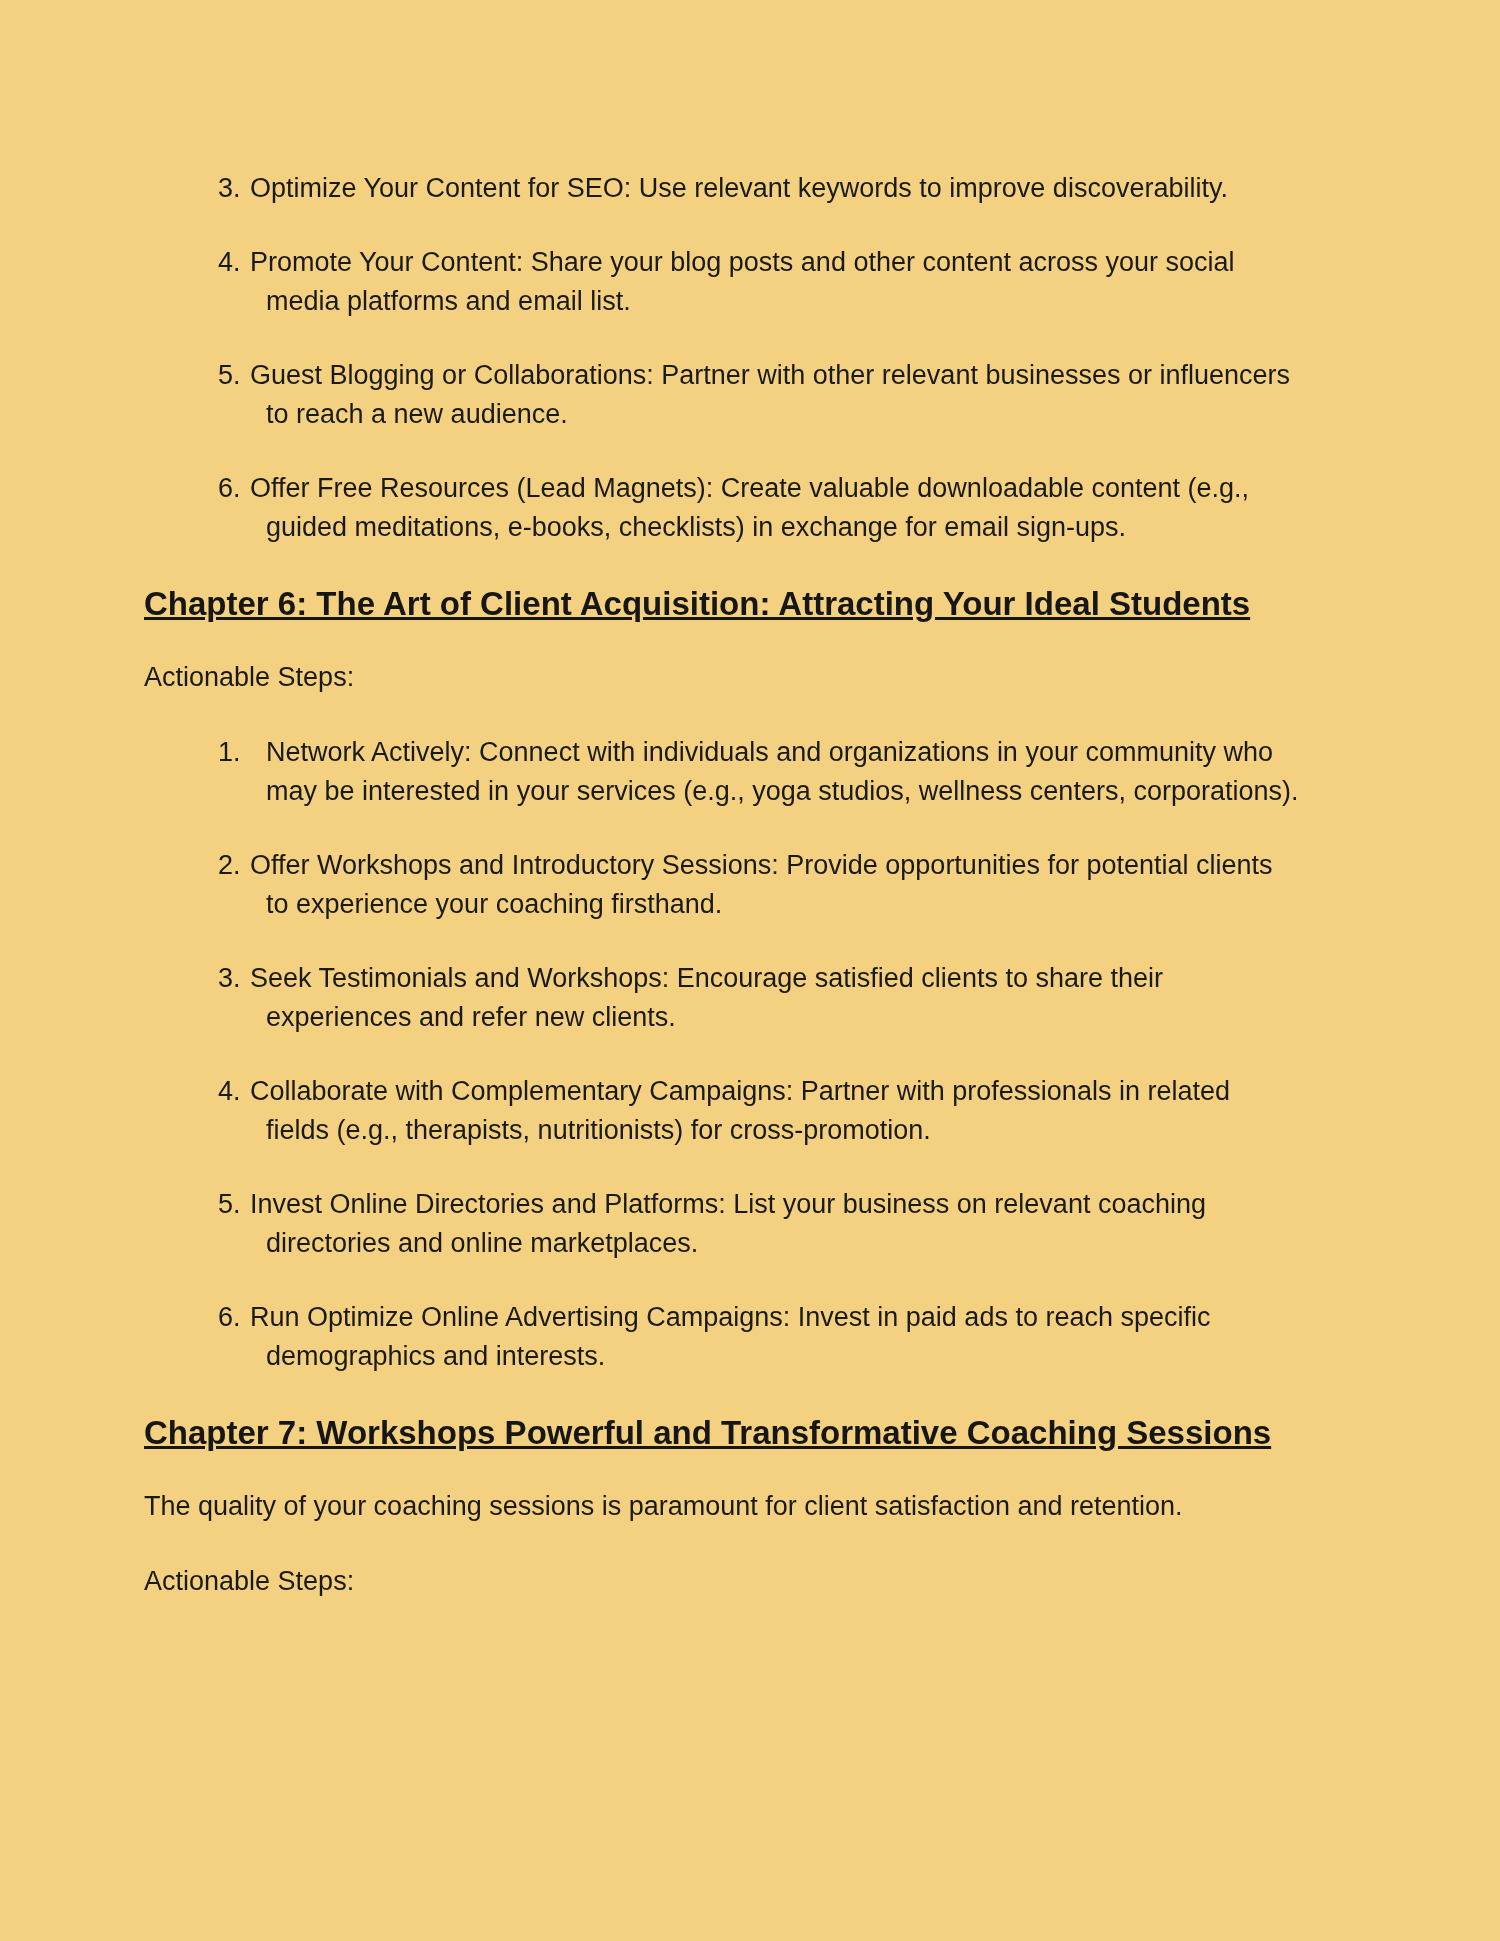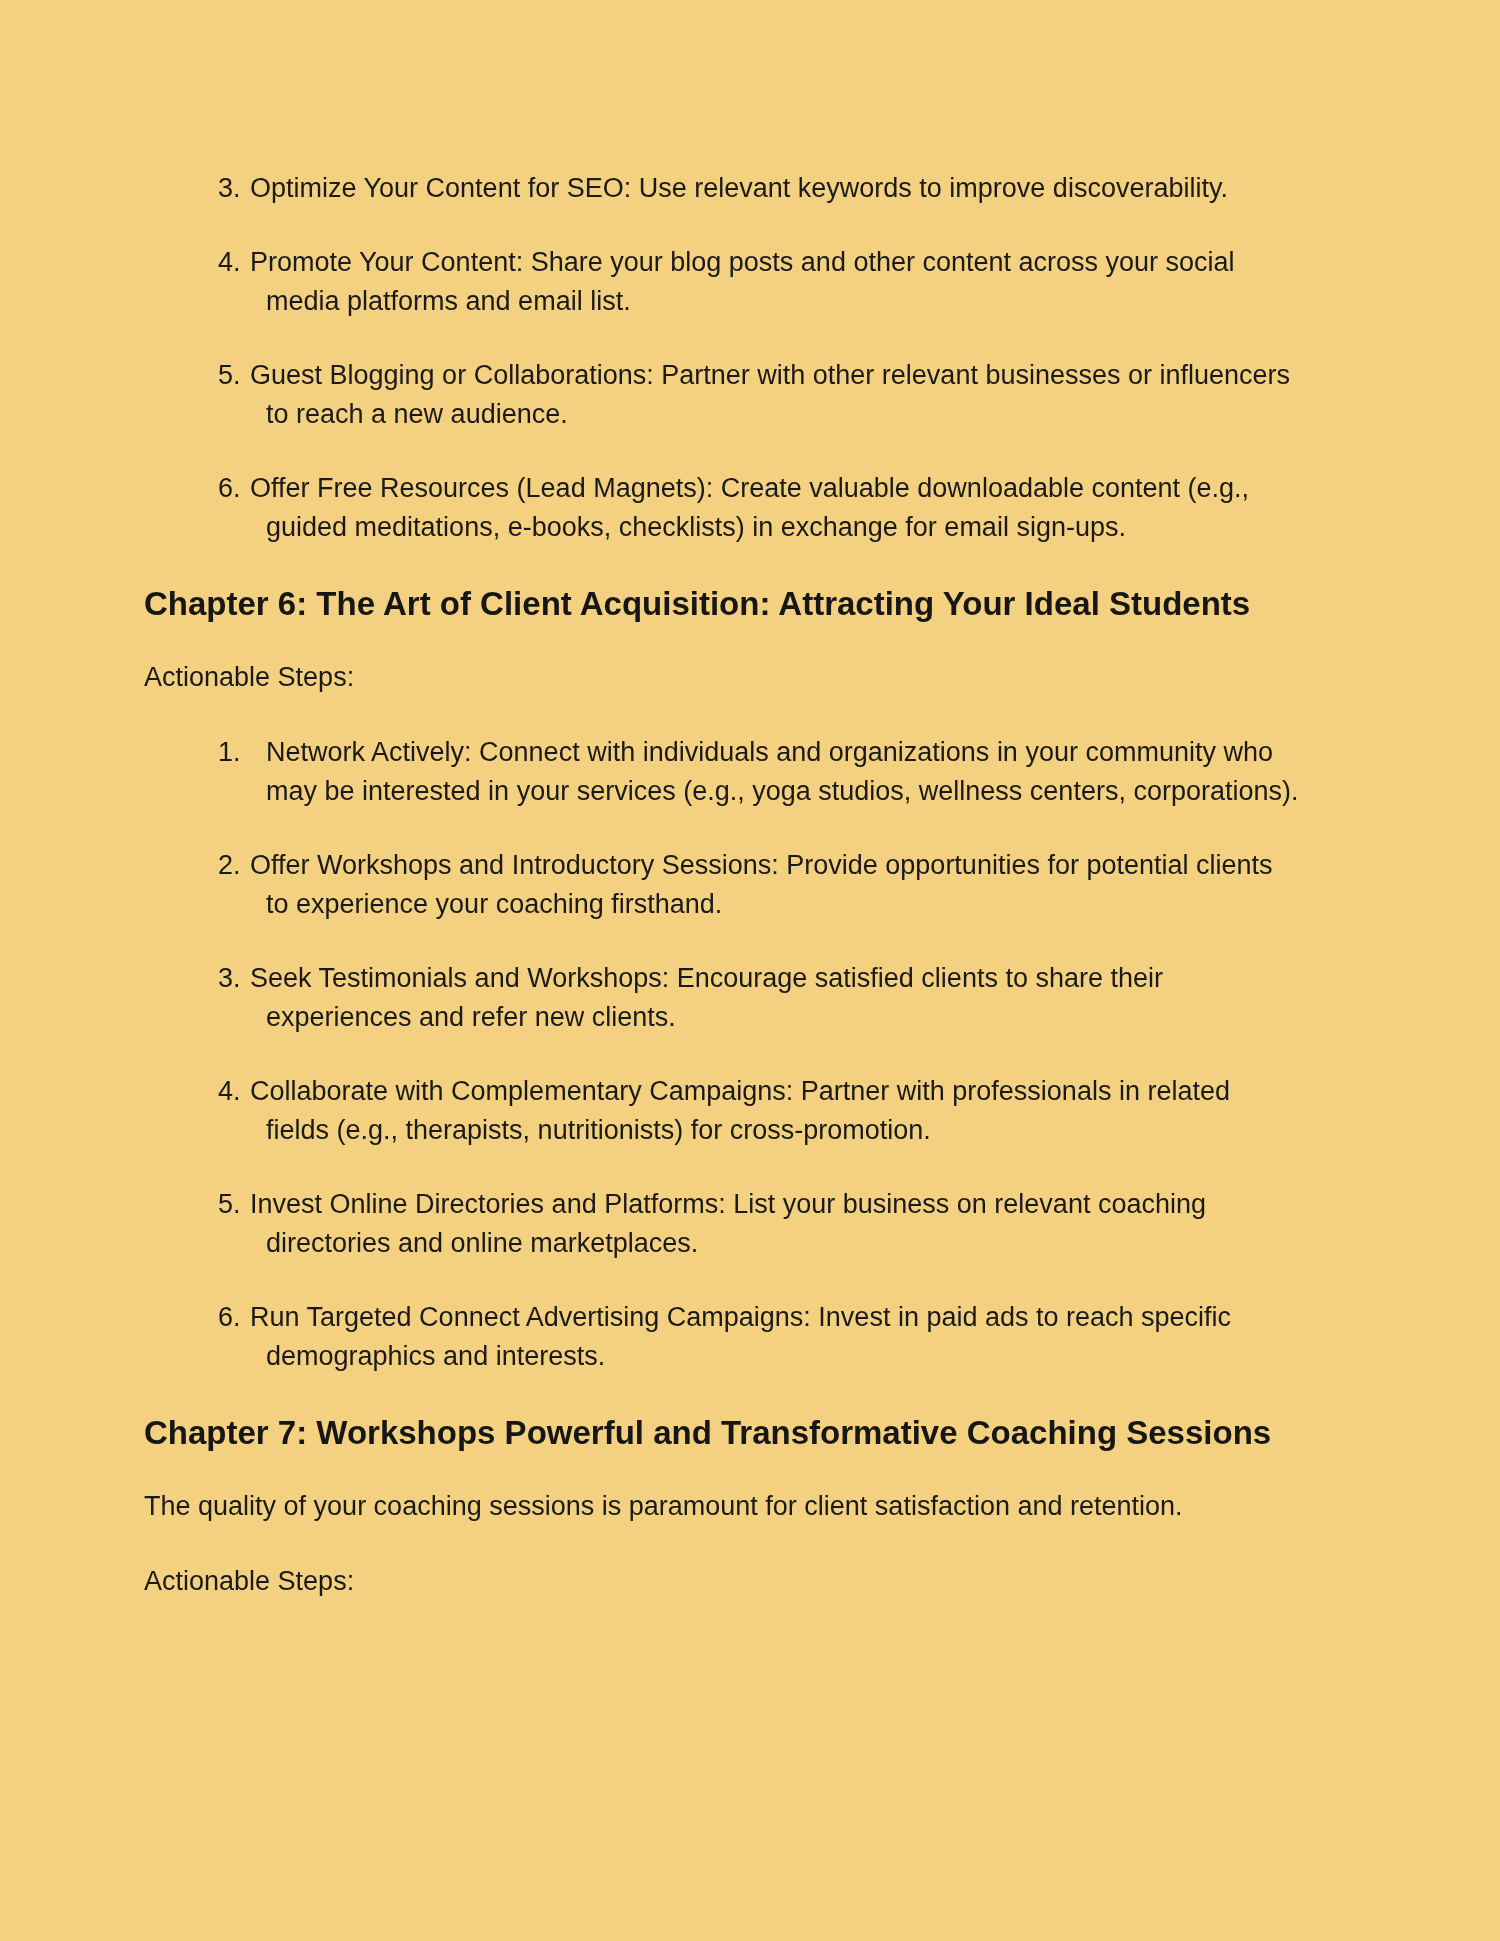--- a/index.html
+++ b/index.html
@@ -17,20 +17,21 @@
     overflow: hidden;
   }
   p { margin: 0 0 36px 0; }
   .bold { font-weight: 400; }
   h2 {
     font-size: 33px;
     line-height: 44px;
     font-weight: 700;
     margin: 33px 0 32px 0;
     color: #161616;
+    text-decoration: underline;
   }
   .list {
     list-style: none;
     margin: 0 0 35px 74px;
     padding: 0;
   }
   .li {
     display: flex;
     margin-bottom: 35px;
   }
@@ -94,21 +95,21 @@
     <li class="li">
       <span class="num">4.</span>
       <span class="itext"><span class="bold">Collaborate with Complementary Campaigns:</span><span> Partner with professionals in related fields (e.g., therapists, nutritionists) for cross-promotion.</span></span>
     </li>
     <li class="li">
       <span class="num">5.</span>
       <span class="itext"><span class="bold">Invest Online Directories and Platforms:</span><span> List your business on relevant coaching directories and online marketplaces.</span></span>
     </li>
     <li class="li">
       <span class="num">6.</span>
-      <span class="itext"><span class="bold">Run Targeted Connect Advertising Campaigns:</span><span> Invest in paid ads to reach specific demographics and interests.</span></span>
+      <span class="itext"><span class="bold">Run Optimize Online Advertising Campaigns:</span><span> Invest in paid ads to reach specific demographics and interests.</span></span>
     </li>
   </ol>
 
   <h2>Chapter 7: Workshops Powerful and Transformative Coaching Sessions</h2>
 
   <p>The quality of your coaching sessions is paramount for client satisfaction and retention.</p>
 
   <p class="bold">Actionable Steps:</p>
 
 </div>

